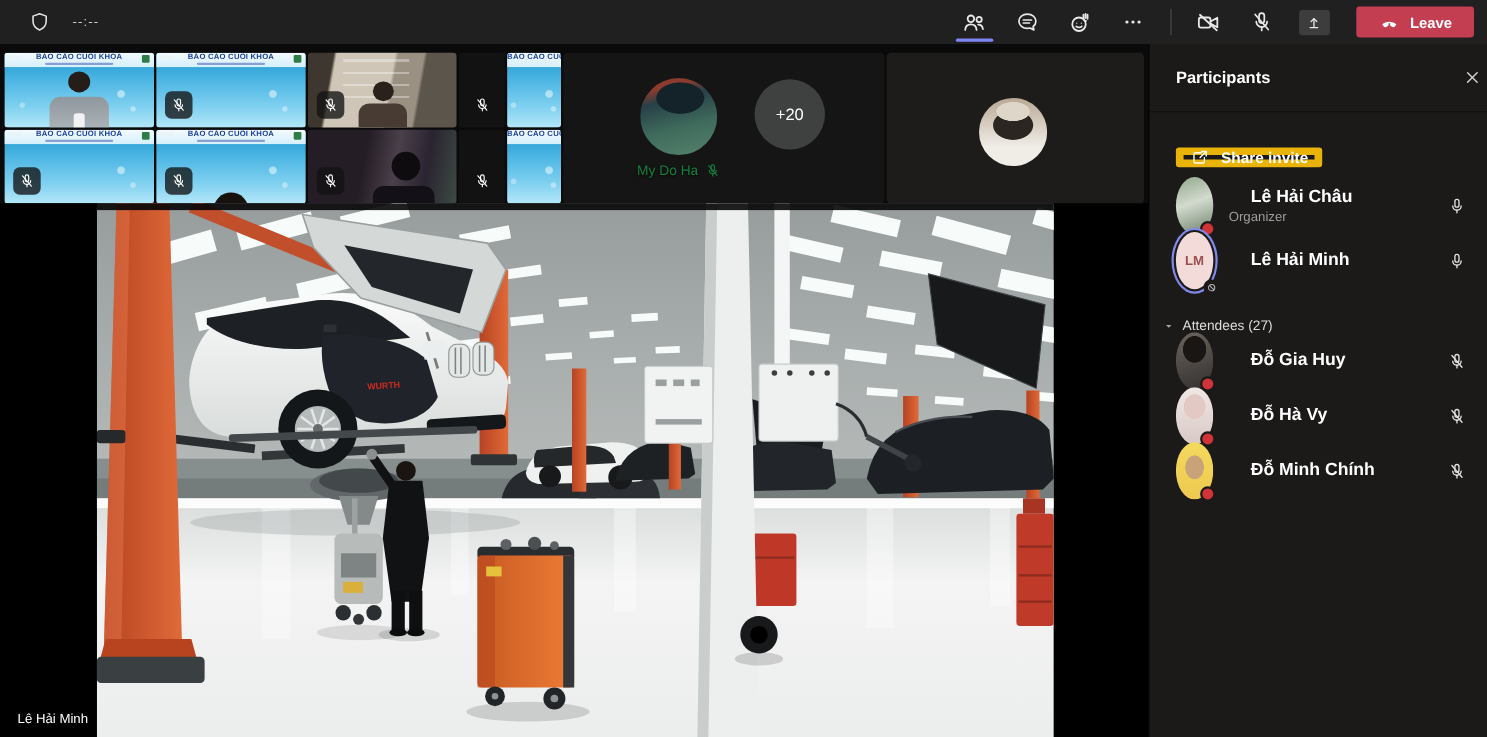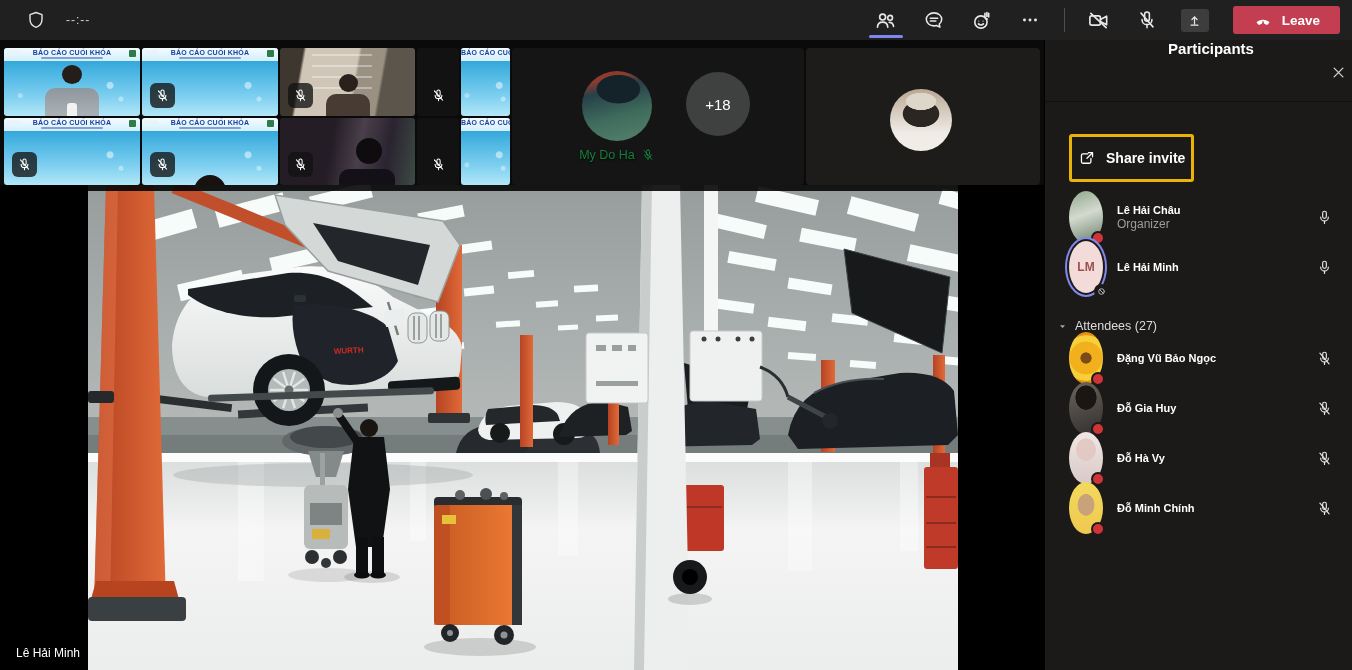--- a/index.html
+++ b/index.html
@@ -54,34 +54,34 @@
   .overflow-badge{position:absolute;left:174px;top:24px;width:64px;height:64px;border-radius:50%;background:#3f4040;display:flex;align-items:center;justify-content:center;font-size:15px;color:#fff;cursor:pointer;}
   .spotlight-label{position:absolute;left:0;top:100px;width:210px;display:flex;align-items:center;justify-content:center;gap:6px;font-size:12.5px;color:#15803d;text-shadow:0 1px 2px #000;}
 
   
   .stage{position:absolute;top:185px;left:0;width:1044px;height:485px;background:#000;}
   .stage-video{position:absolute;left:88px;top:0;width:870px;height:485px;}
   .stage-label{position:absolute;left:16px;bottom:10px;font-size:12px;color:#fff;z-index:3;}
 
   
   .panel{position:absolute;top:40px;left:1044px;width:308px;height:630px;background:#1b1a19;border-left:1px solid #000;overflow:hidden;}
-  .panel-header{height:61px;display:flex;align-items:center;padding:0 0 0 24px;border-bottom:1px solid #121110;flex-direction:column;}
+  .panel-header{height:61px;display:flex;align-items:center;padding:0 0 0 24px;border-bottom:1px solid #121110;}
   .panel-title{font-size:15px;font-weight:bold;}
   .close-btn{margin-left:auto;color:#d0d0d0;width:30px;height:30px;display:flex;align-items:center;justify-content:center;cursor:pointer;}
-  .share-invite{margin:32px 22px 0 24px;height:48px;border:3px solid #eab308;border-radius:3px;display:flex;align-items:center;justify-content:space-between;gap:10px;font-size:14px;font-weight:bold;color:#fff;cursor:pointer;background:transparent;}
+  .share-invite{margin:32px 22px 0 24px;height:18px;border:7px solid #eab308;border-radius:3px;display:flex;align-items:center;justify-content:space-between;gap:10px;font-size:14px;font-weight:bold;color:#fff;cursor:pointer;background:transparent;}
   .sec{margin:0 0 0 12px;display:flex;align-items:center;gap:7px;font-size:12.5px;color:#dcdcdc;cursor:pointer;}
   .sec .chev{color:#a8a8a8;}
   .sec1{margin-top:46px;}
   .sec2{margin-top:27px;}
   .p-row{display:flex;align-items:center;padding:0 20px 0 24px;height:50px;cursor:pointer;}
   .p-row.first{margin-top:10px;}
   .avatar{width:34px;height:52px;border-radius:50%;position:relative;flex:none;display:flex;align-items:center;justify-content:center;font-size:12px;font-weight:bold;}
   .dot{position:absolute;right:-2px;bottom:-2px;width:10px;height:10px;border-radius:50%;background:#d13438;border:2px solid #1b1a19;}
   .p-text{margin-left:14px;min-width:0;}
-  .p-name{font-size:11px;font-weight:bold;color:#fff;white-space:nowrap;}
+  .p-name{font-size:16px;font-weight:bold;color:#fff;white-space:nowrap;margin-left:20px;}
   .p-role{font-size:12px;color:#9d9d9d;margin-top:1px;}
   .row-mic{margin-left:auto;color:#e3e3e3;flex:none;}
   .av-chau{background:linear-gradient(160deg,#9fb29a 10%,#d3dacf 45%,#7d8f7a 90%);}
   .av-lm{background:#f2dbd9;color:#9c5050;box-shadow:0 0 0 2px #1b1a19,0 0 0 4px #8289ec;}
   .lm-badge{position:absolute;right:-5px;bottom:-5px;width:14px;height:14px;border-radius:50%;background:#1b1a19;display:flex;align-items:center;justify-content:center;color:#b5b5b5;}
   .av-van{background:radial-gradient(ellipse 58% 44% at 50% 30%,#332e2b 56%,transparent 59%),linear-gradient(#d8cdc0,#efe9e1);}
   .av-ba{background:#cde8d4;color:#1e5c46;}
   .av-ngoc{background:radial-gradient(circle at 50% 50%,#7a4a18 0 17%,#f2b11c 19% 52%,#f6cf3a 54% 72%,#e8930f 74%);}
   .av-huy{background:radial-gradient(ellipse 56% 42% at 50% 30%,#191614 54%,transparent 57%),linear-gradient(160deg,#6d645c,#31302f);}
   .av-havy{background:radial-gradient(ellipse 56% 42% at 50% 34%,#e3c9c4 50%,transparent 53%),linear-gradient(#f0e7e4,#d8c9c6);}
@@ -315,21 +315,21 @@
   </div>
 
   <div class="center-tile">
     <div class="avatar-lg av-mdh"></div>
     <div class="spotlight-label">
       <span>My Do Ha</span>
       <svg class="icon" width="14" height="14" viewBox="0 0 24 24">
           <use href="#sym-mic-off"></use>
         </svg>
     </div>
-    <div class="overflow-badge">+18</div>
+    <div class="overflow-badge">+20</div>
   </div>
 
   <div class="right-tile">
     <div class="avatar-lg av-hat"></div>
   </div>
 </div>
 
 <div class="stage">
   <div class="stage-video">
     <svg width="870" height="485" viewBox="0 0 870 485">
@@ -612,31 +612,20 @@
 
   <div class="sec sec2">
     <svg class="icon chev" width="11" height="11" viewBox="0 0 24 24">
         <use href="#sym-chev-down"></use>
       </svg>
     <span>Attendees (27)</span>
   </div>
 
 
 
-  <div class="p-row">
-    <div class="avatar av-ngoc">
-        <span class="dot"></span>
-      </div>
-    <div class="p-text">
-        <div class="p-name">Đặng Vũ Bảo Ngọc</div>
-      </div>
-    <svg class="icon row-mic" width="17" height="17" viewBox="0 0 24 24">
-        <use href="#sym-mic-off"></use>
-      </svg>
-  </div>
 
   <div class="p-row">
     <div class="avatar av-huy">
         <span class="dot"></span>
       </div>
     <div class="p-text">
         <div class="p-name">Đỗ Gia Huy</div>
       </div>
     <svg class="icon row-mic" width="17" height="17" viewBox="0 0 24 24">
         <use href="#sym-mic-off"></use>

